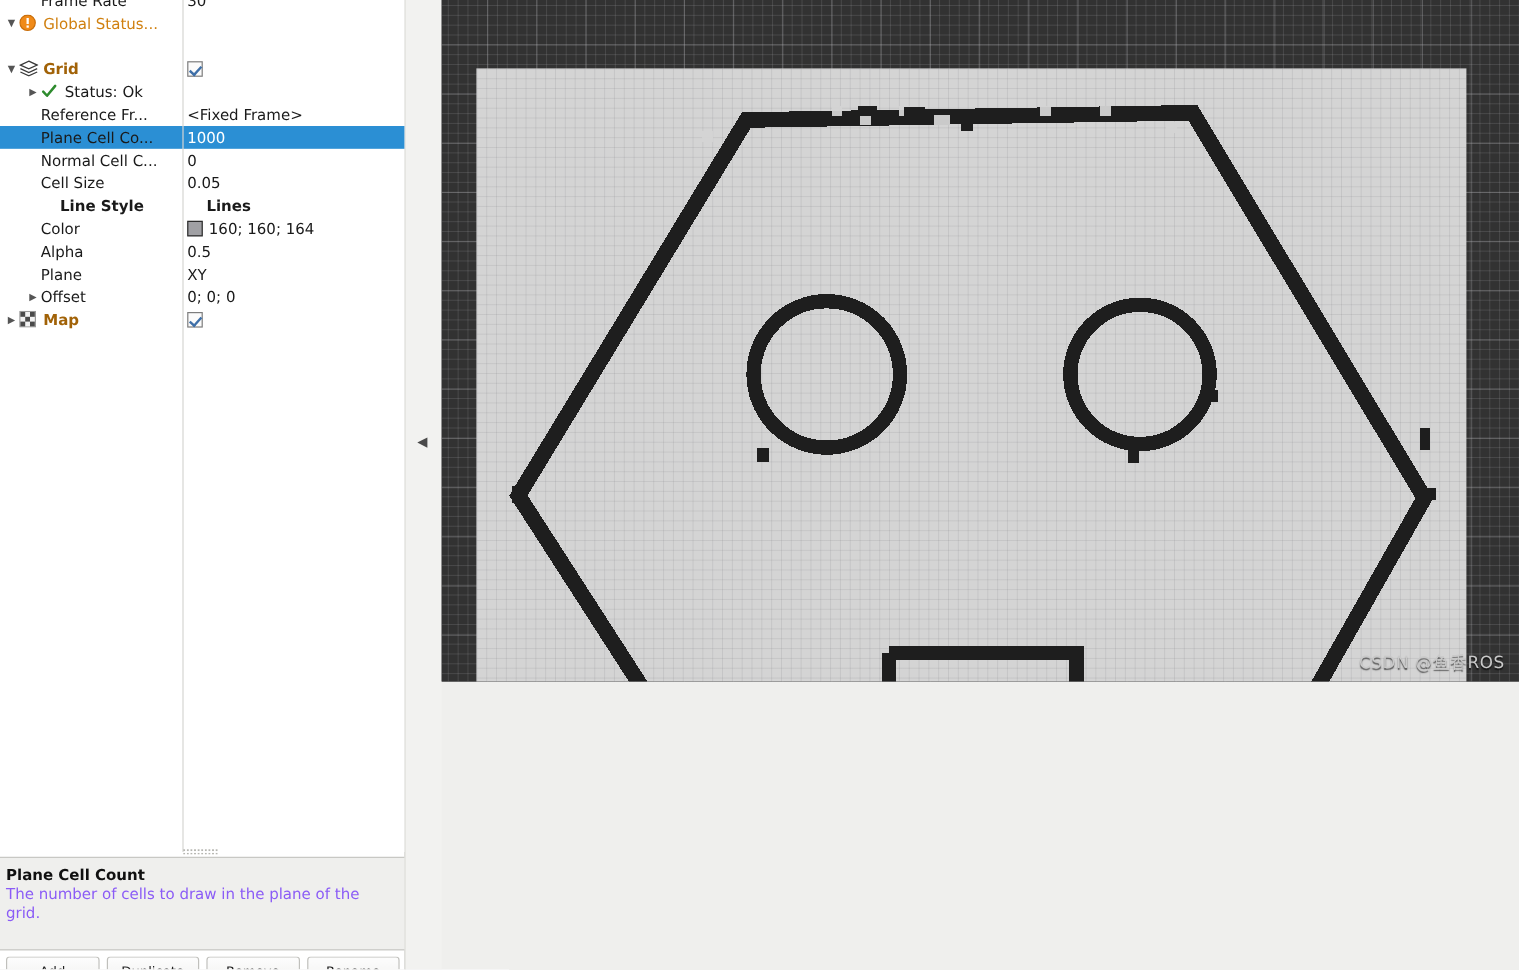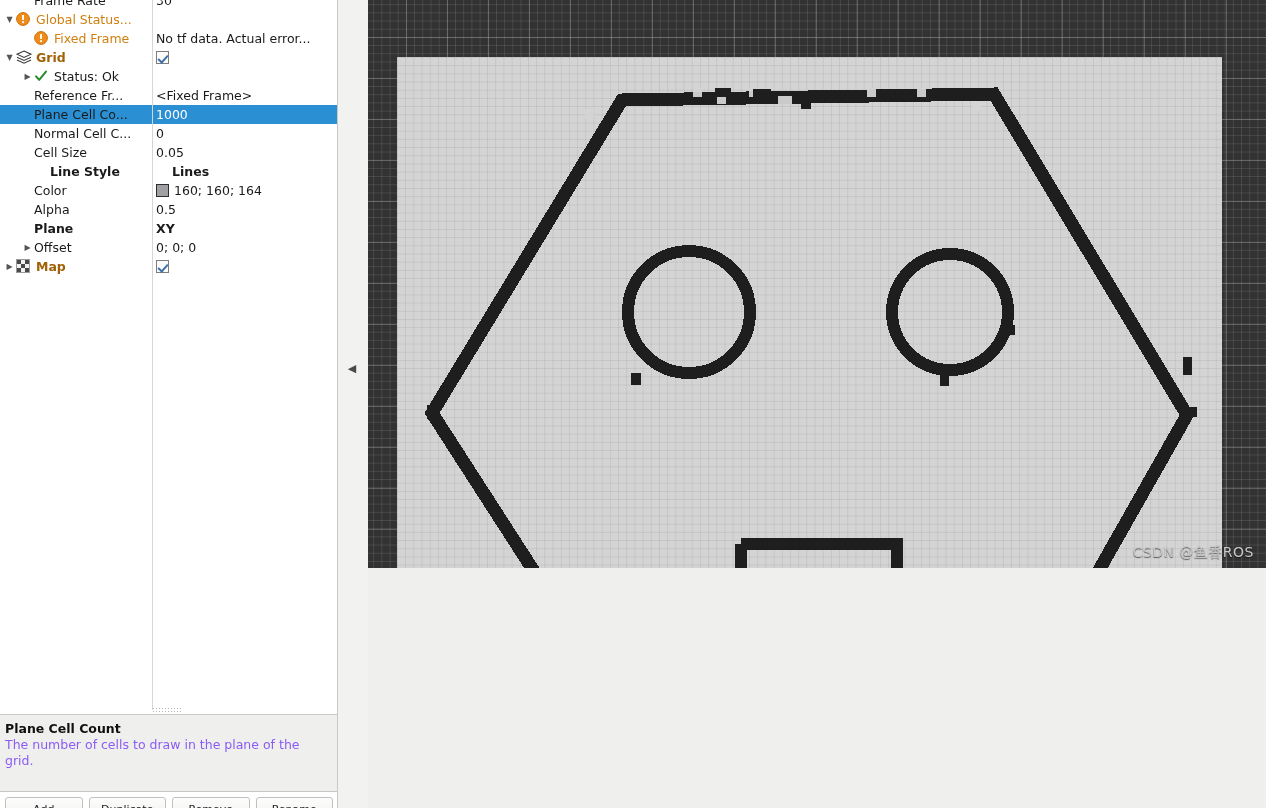--- a/index.html
+++ b/index.html
@@ -235,36 +235,20 @@
               <svg width="14" height="14" viewBox="0 0 14 14">
                 <circle cx="7" cy="7" r="6.4" fill="#f08a18" stroke="#c96f0c" stroke-width="1"></circle>
                 <rect x="6.1" y="3" width="1.9" height="5" fill="#ffffff"></rect>
                 <rect x="6.1" y="9.2" width="1.9" height="1.9" fill="#ffffff"></rect>
               </svg>
             </span>
             <span class="name-orange">Global Status...</span>
           </div>
           <div class="val"></div>
         </div>
-        <div class="row" style="position: absolute; left: 0px; right: 0px; top: 29px;">
-          <div class="lbl indent1">
-            <span class="twisty spacer">▶</span>
-            <span class="ic">
-              <svg width="14" height="14" viewBox="0 0 14 14">
-                <circle cx="7" cy="7" r="6.4" fill="#f08a18" stroke="#c96f0c" stroke-width="1"></circle>
-                <rect x="6.1" y="3" width="1.9" height="5" fill="#ffffff"></rect>
-                <rect x="6.1" y="9.2" width="1.9" height="1.9" fill="#ffffff"></rect>
-              </svg>
-            </span>
-            <span class="name-orange">Fixed Frame</span>
-          </div>
-          <div class="val">
-            <span>No tf data.  Actual error...</span>
-          </div>
-        </div>
         <div class="row" style="position: absolute; left: 0px; right: 0px; top: 48px;">
           <div class="lbl indent0">
             <span class="twisty">▼</span>
             <span class="ic">
               <svg width="16" height="14" viewBox="0 0 16 14">
                 <path d="M8 1 L15 4.2 L8 7.4 L1 4.2 Z" fill="none" stroke="#3a3a3a" stroke-width="1.1"></path>
                 <path d="M1 7.2 L8 10.4 L15 7.2" fill="none" stroke="#3a3a3a" stroke-width="1.1"></path>
                 <path d="M1 10 L8 13.2 L15 10" fill="none" stroke="#3a3a3a" stroke-width="1.1"></path>
               </svg>
             </span>
@@ -343,21 +327,21 @@
         </div>
         <div class="row" style="position: absolute; left: 0px; right: 0px; top: 200px;">
           <div class="lbl indent1">
             <span class="twisty spacer">▶</span>
             <span class="name-plain">Alpha</span>
           </div>
           <div class="val">
             <span>0.5</span>
           </div>
         </div>
-        <div class="row" style="position: absolute; left: 0px; right: 0px; top: 219px; font-weight: bold;">
+        <div class="row" style="position: absolute; left: 0px; right: 0px; top: 219px;">
           <div class="lbl indent1">
             <span class="twisty spacer">▶</span>
             <span class="name-plain">Plane</span>
           </div>
           <div class="val">
             <span>XY</span>
           </div>
         </div>
         <div class="row" style="position: absolute; left: 0px; right: 0px; top: 238px;">
           <div class="lbl indent1">

